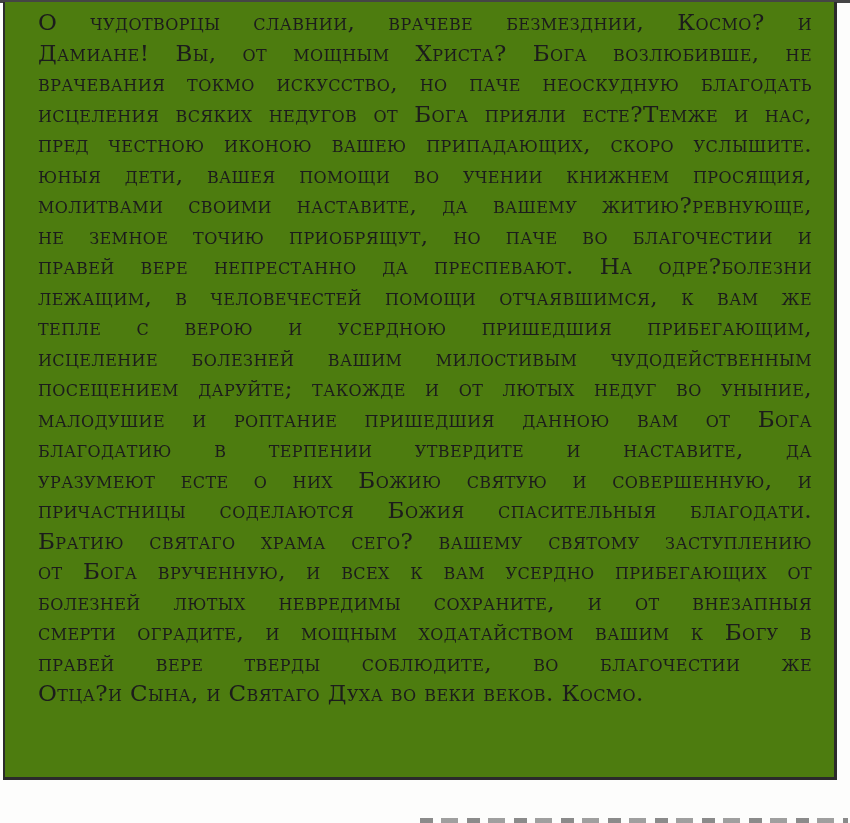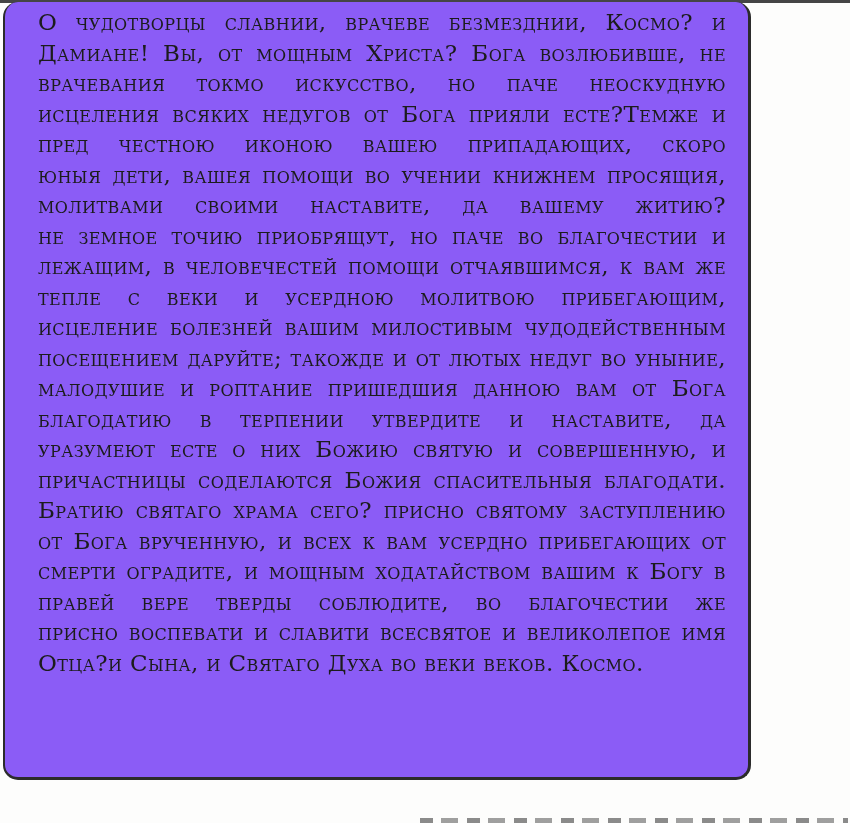--- a/index.html
+++ b/index.html
@@ -20,29 +20,28 @@
     left: 0;
     top: 0;
     width: 850px;
     height: 3px;
     background: #454545;
   }
   .frame {
     position: absolute;
     left: 3px;
     top: 2px;
-    width: 748px;
+    width: 834px;
     height: 778px;
     border-left: 2px solid #2b2b2b;
     border-right: 3px solid #2b2b2b;
     border-bottom: 3px solid #2b2b2b;
     border-top: none;
     box-sizing: border-box;
-    background: #8b5cf6;
-    border-radius: 15px;
+    background: #4d7c0f;
   }
   .text-block {
     position: absolute;
     left: 33px;
     right: 22px;
     top: 5px;
     color: #1c1c1c;
   }
   .line {
     font-size: 23px;
@@ -82,30 +81,31 @@
   <div class="frame">
     <div class="text-block">
       <div class="line">О чудотворцы славнии, врачеве безмезднии, Космо? и</div>
       <div class="line">Дамиане! Вы, от мощным Христа? Бога возлюбивше, не</div>
       <div class="line">врачевания токмо искусство, но паче неоскудную благодать</div>
       <div class="line">исцеления всяких недугов от Бога прияли есте?Темже и нас,</div>
       <div class="line">пред честною иконою вашею припадающих, скоро услышите.</div>
       <div class="line">юныя дети, вашея помощи во учении книжнем просящия,</div>
       <div class="line">молитвами своими наставите, да вашему житию?ревнующе,</div>
       <div class="line">не земное точию приобрящут, но паче во благочестии и</div>
+      <div class="line">правей вере непрестанно да преспевают. На одре?болезни</div>
       <div class="line">лежащим, в человечестей помощи отчаявшимся, к вам же</div>
-      <div class="line">тепле с веки и усердною молитвою прибегающим,</div>
+      <div class="line">тепле с верою и усердною пришедшия прибегающим,</div>
       <div class="line">исцеление болезней вашим милостивым чудодейственным</div>
       <div class="line">посещением даруйте; такожде и от лютых недуг во уныние,</div>
       <div class="line">малодушие и роптание пришедшия данною вам от Бога</div>
       <div class="line">благодатию в терпении утвердите и наставите, да</div>
       <div class="line">уразумеют есте о них Божию святую и совершенную, и</div>
       <div class="line">причастницы соделаются Божия спасительныя благодати.</div>
-      <div class="line">Братию святаго храма сего? присно святому заступлению</div>
+      <div class="line">Братию святаго храма сего? вашему святому заступлению</div>
       <div class="line">от Бога врученную, и всех к вам усердно прибегающих от</div>
+      <div class="line">болезней лютых невредимы сохраните, и от внезапныя</div>
       <div class="line">смерти оградите, и мощным ходатайством вашим к Богу в</div>
       <div class="line">правей вере тверды соблюдите, во благочестии же</div>
-      <div class="line">присно воспевати и славити всесвятое и великолепое имя</div>
       <div class="line last">Отца?и Сына, и Святаго Духа во веки веков. Космо.</div>
     </div>
   </div>
   <div class="cut-off-fragment"></div>
 </div>
 
 </body></html>

